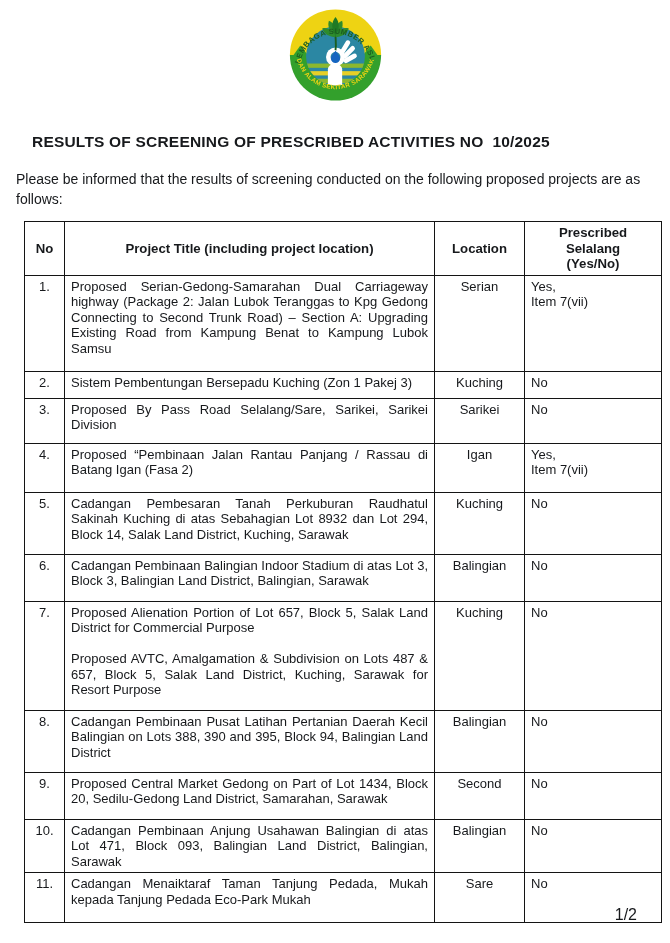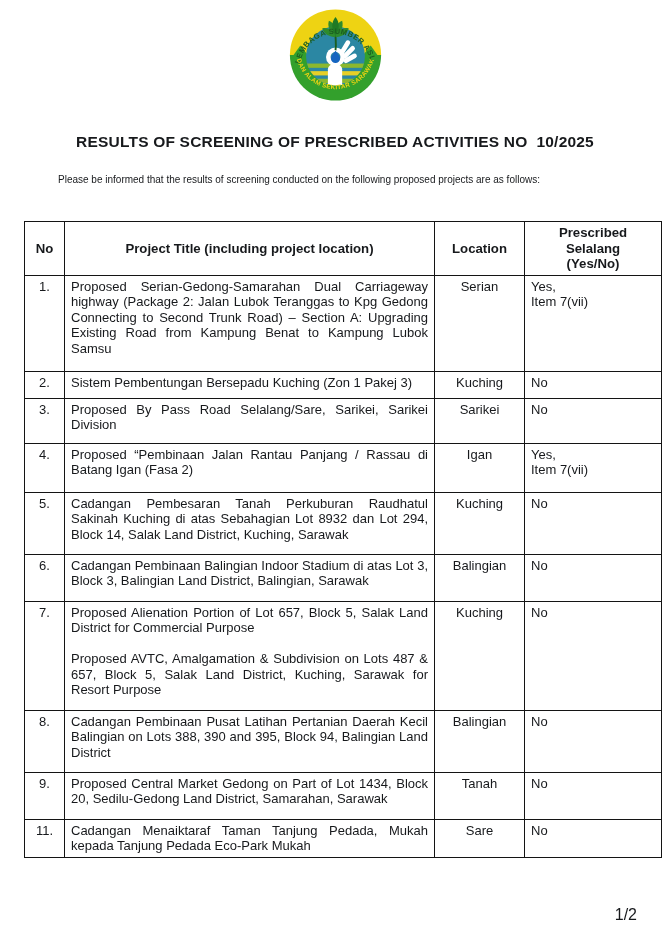--- a/index.html
+++ b/index.html
@@ -18,36 +18,35 @@
   .logo-wrap {
     position: absolute;
     top: 7px; left: 0; right: 0;
     display: flex; justify-content: center;
   }
 
   
   .doc-title {
     position: absolute;
     top: 133px; left: 0; right: 0;
-    text-align: center;
     font-size: 15.5px;
     font-weight: bold;
     letter-spacing: 0.2px;
     white-space: pre-wrap;
     color: #17191c;
+    padding-left: 32px;
   }
 
   
   .intro {
     position: absolute;
     top: 170px; left: 16px; right: 13px;
-    font-size: 10px;
+    font-size: 14px;
     line-height: 19.5px;
     color: #17191c;
-    margin-left: 42px;
   }
 
   
   .table-wrap {
     position: absolute;
     top: 221px; left: 24px;
   }
   table.results {
     border-collapse: collapse;
     table-layout: fixed;
@@ -229,21 +228,27 @@
           </tr>
           <tr>
             <td class="col-no">8.</td>
             <td class="col-title">Cadangan Pembinaan Pusat Latihan Pertanian Daerah Kecil Balingian on Lots 388, 390 and 395, Block 94, Balingian Land District</td>
             <td class="col-location">Balingian</td>
             <td class="col-activity">No</td>
           </tr>
           <tr>
             <td class="col-no">9.</td>
             <td class="col-title">Proposed Central Market Gedong on Part of Lot 1434, Block 20, Sedilu-Gedong Land District, Samarahan, Sarawak</td>
-            <td class="col-location">Tanah</td>
+            <td class="col-location">Second</td>
+            <td class="col-activity">No</td>
+          </tr>
+          <tr>
+            <td class="col-no">10.</td>
+            <td class="col-title">Cadangan Pembinaan Anjung Usahawan Balingian di atas Lot 471, Block 093, Balingian Land District, Balingian, Sarawak</td>
+            <td class="col-location">Balingian</td>
             <td class="col-activity">No</td>
           </tr>
           <tr>
             <td class="col-no">11.</td>
             <td class="col-title">Cadangan Menaiktaraf Taman Tanjung Pedada, Mukah kepada Tanjung Pedada Eco-Park Mukah</td>
             <td class="col-location">Sare</td>
             <td class="col-activity">No</td>
           </tr>
         </tbody>
     </table>

